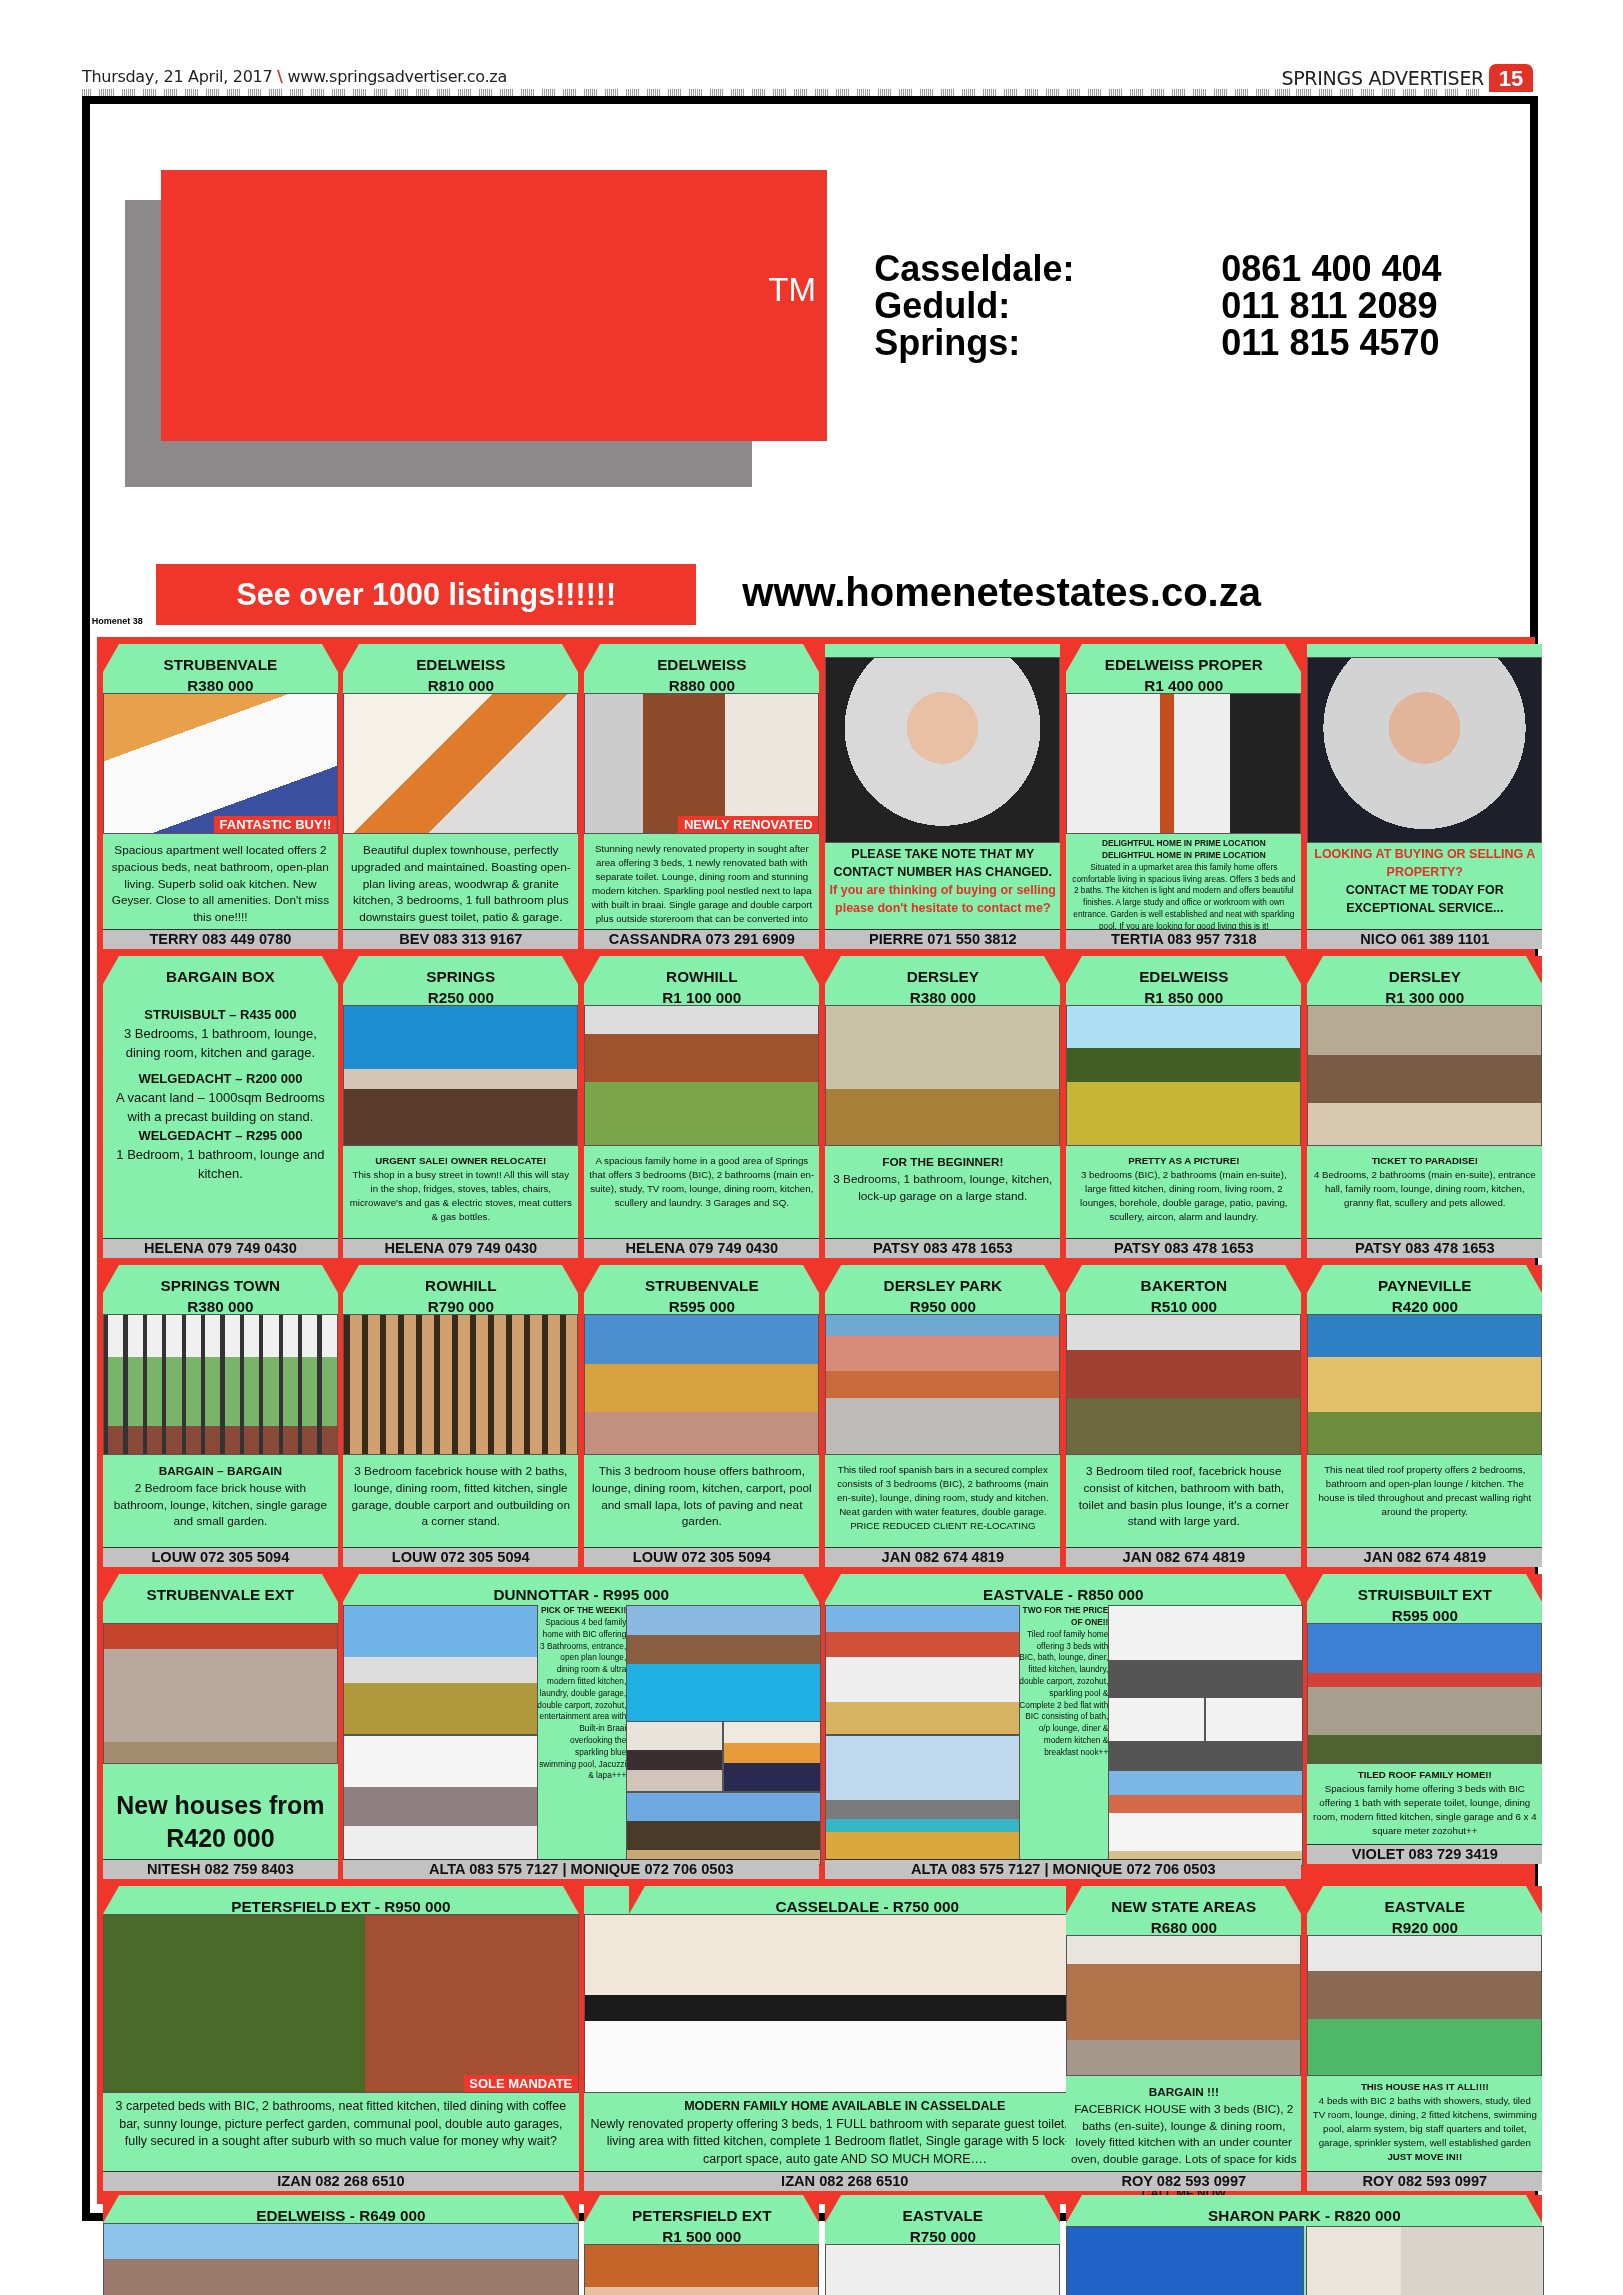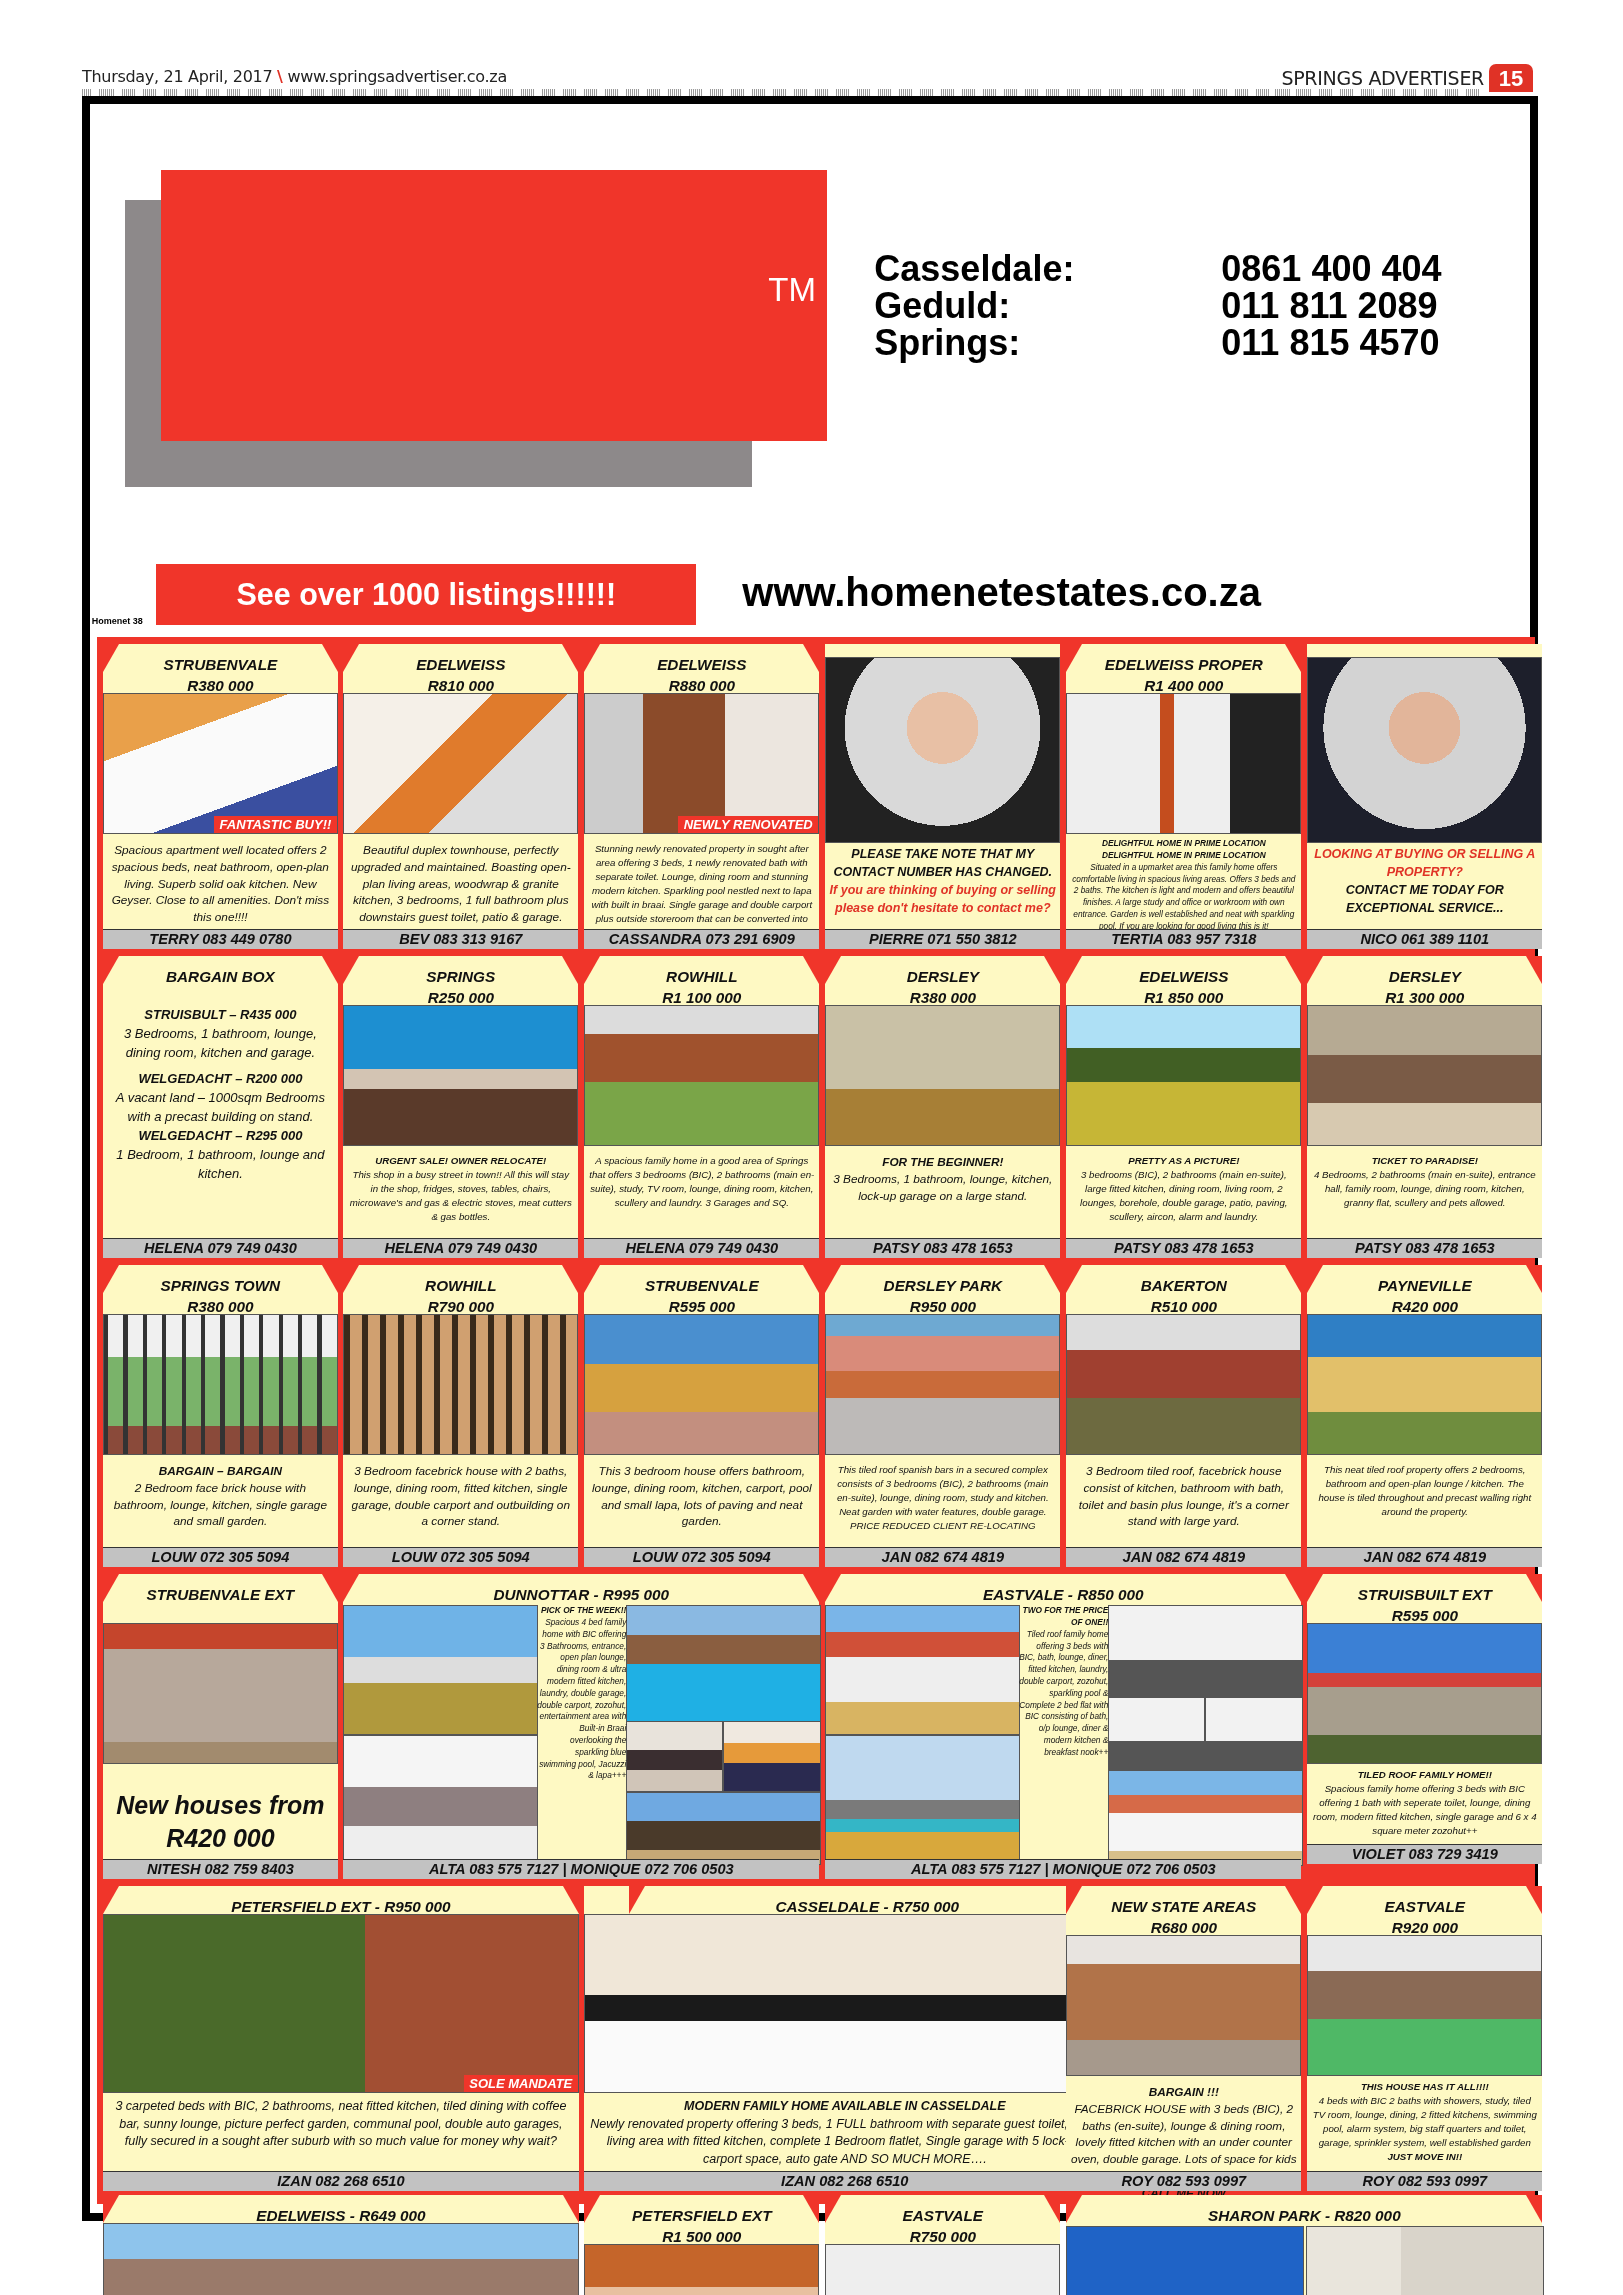--- a/index.html
+++ b/index.html
@@ -17,21 +17,21 @@
   .logo-text{position:absolute;left:24px;top:104px;font-size:104px;font-weight:bold;letter-spacing:4.2px;font-family:"DejaVu Sans",sans-serif;line-height:1;}
   .logo-tm{position:absolute;left:607px;top:101px;font-size:33px;color:#fff;}
   .contacts{position:absolute;left:784px;top:146px;}
   .contact-row{height:37px;font-size:36px;font-weight:bold;font-family:"Liberation Sans",sans-serif;line-height:37px;}
   .contact-row span{display:inline-block;}
   .contact-row .lbl{width:347px;}
   .listings-btn{position:absolute;left:66px;top:460px;width:540px;height:61px;background:#f0352a;color:#fff;font-weight:bold;font-size:30.5px;text-align:center;line-height:61px;}
   .website{position:absolute;left:652px;top:466px;font-size:40px;font-weight:bold;color:#000;}
   .homenet38{position:absolute;left:1.4px;top:512px;font-size:9px;font-weight:bold;}
   .red-area{position:absolute;left:7px;top:533px;width:1438px;height:1567px;background:#f0352a;}
-  .card{position:absolute;background:#fef9c3;font-style:italic;}
+  .card{position:absolute;background:#86efac;}
   .card .head{position:relative;text-align:center;font-weight:bold;color:#111;font-size:15.3px;line-height:21px;padding-top:9.7px;}
   .card .head:before,.card .head:after{content:"";position:absolute;top:0;width:0;height:0;border-top:28px solid #f0352a;}
   .card .head:before{left:0;border-right:16.7px solid transparent;}
   .card .head:after{right:0;border-left:16.7px solid transparent;}
   .photo{position:absolute;border:0.7px solid #555;overflow:hidden;}
   .ribbon{position:absolute;right:0;bottom:0;background:#f0352a;color:#fff;font-weight:bold;font-size:13px;padding:1.4px 5.6px;}
   .desc{position:absolute;left:4.2px;right:4.2px;text-align:center;font-size:11.8px;line-height:16.7px;color:#111;font-family:"Liberation Sans",sans-serif;}
   .agent{position:absolute;left:0;right:0;bottom:0;height:19.4px;background:#c2c2c2;border-top:1.4px solid #333;text-align:center;font-weight:bold;font-size:14.6px;line-height:19.4px;color:#111;}
   .xs{font-size:8.3px;line-height:11.8px;text-align:right;}
   .big{font-size:25px;line-height:33px;font-weight:bold;}

